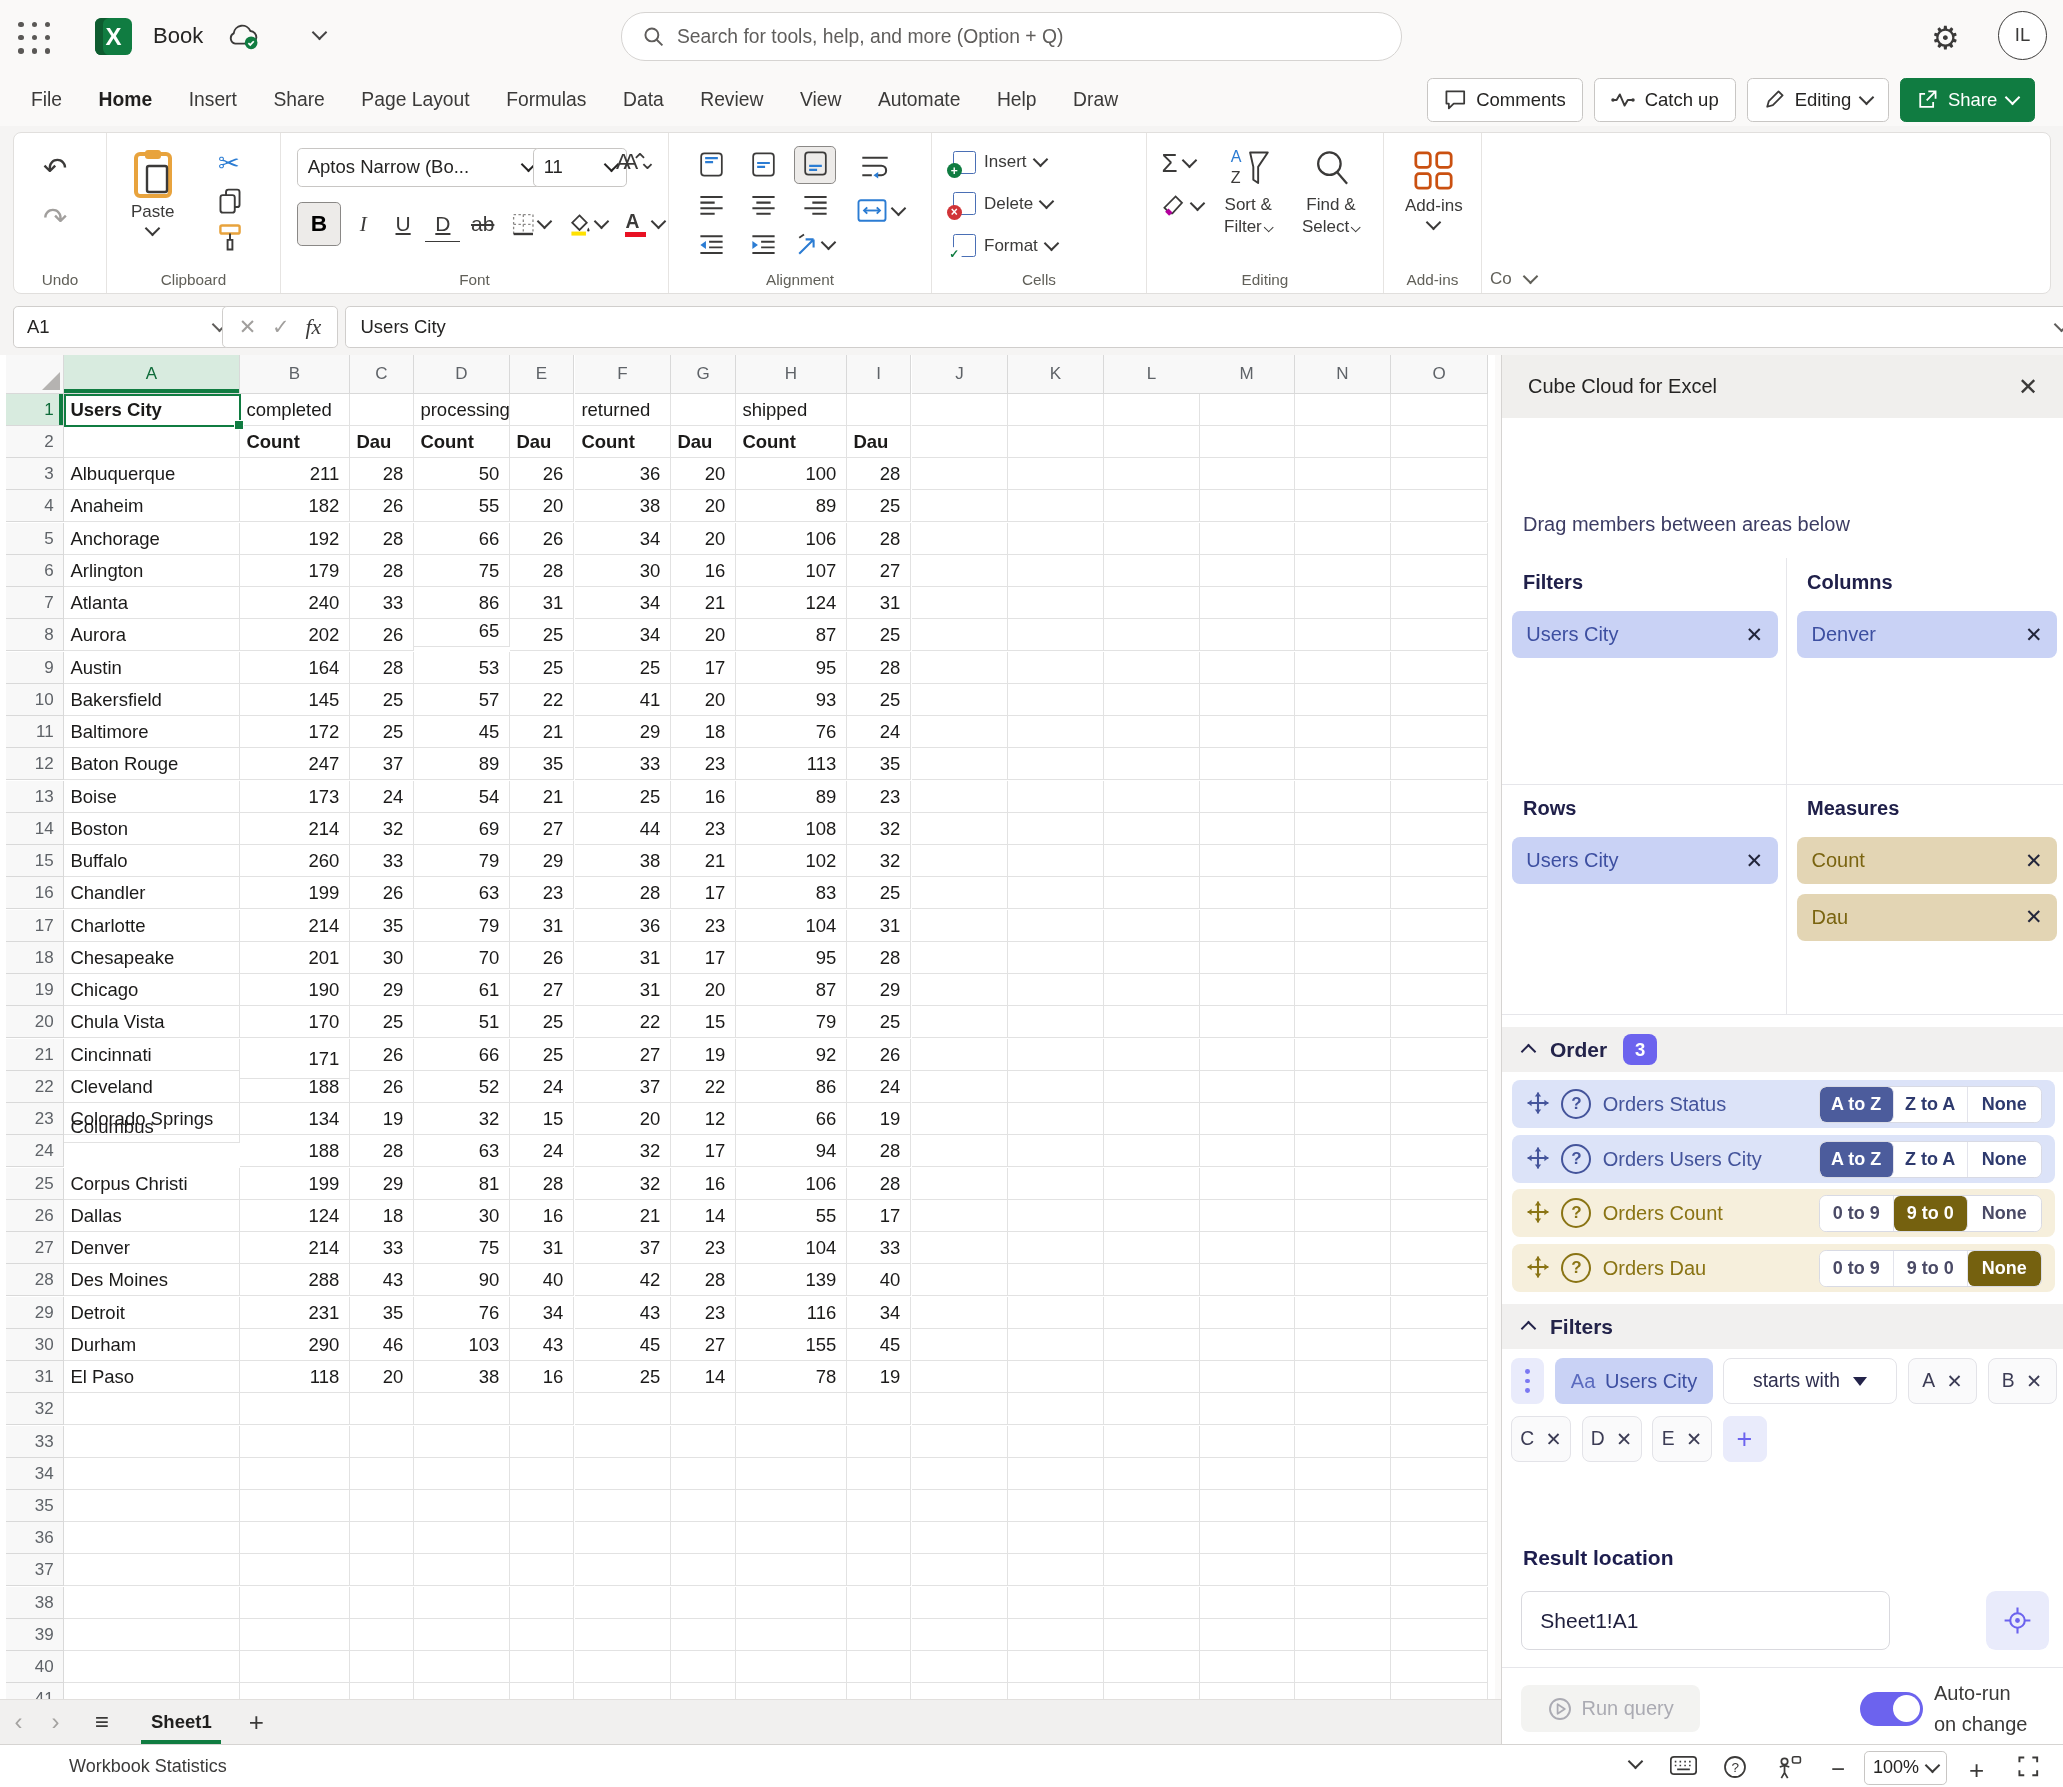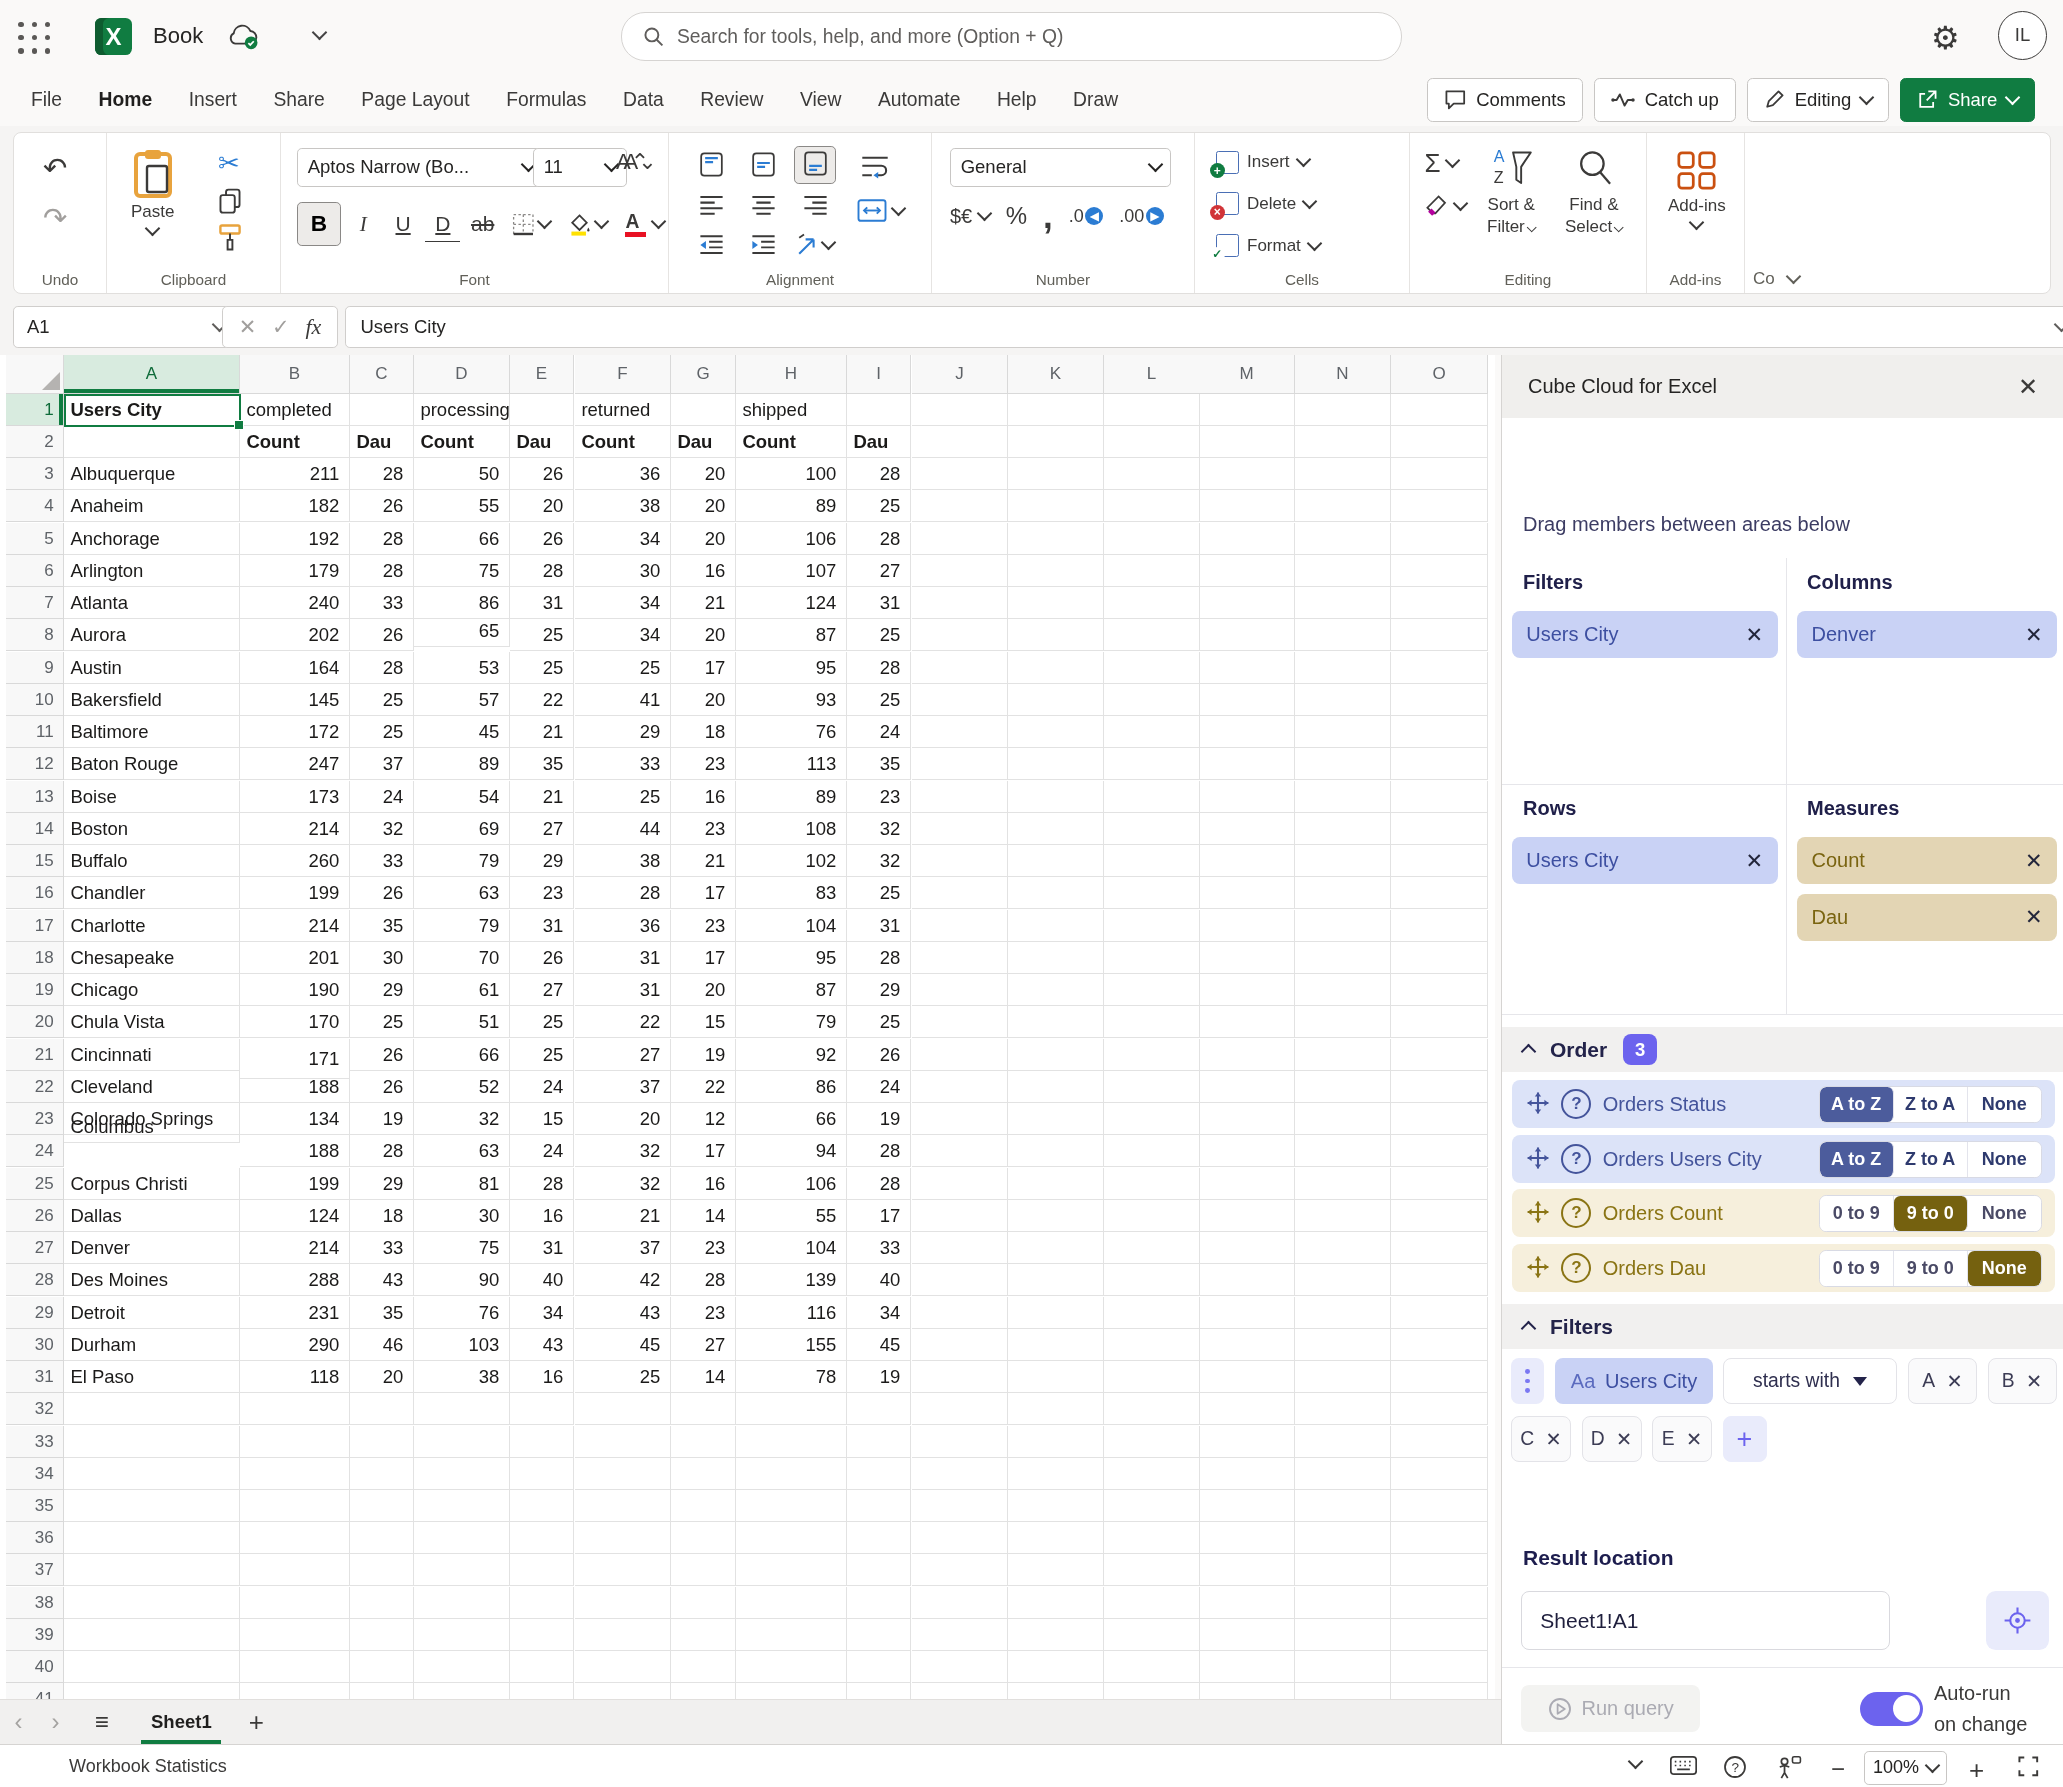--- a/index.html
+++ b/index.html
@@ -335,43 +335,20 @@
           <svg width="32" height="27" viewBox="0 0 40 34">
               <rect x="3" y="4" width="34" height="26" rx="3" fill="none" stroke="#2B7CD3" stroke-width="2.4"></rect>
               <path d="M10 17h20" stroke="#2B7CD3" stroke-width="2.4"></path>
               <path d="M14 13l-4 4 4 4M26 13l4 4-4 4" fill="none" stroke="#2B7CD3" stroke-width="2.4"></path>
             </svg>
           <span class="chv" style="color:#3B3A39;margin-left:4.8px"></span>
         </div>
         <div class="glabel">Alignment</div>
       </div>
 
-      <div class="rgroup" style="width:262px">
-        <div class="abs selectbox" style="left:18px;top:14.5px;width:200px;height:37px">
-            <span>General</span>
-            <span class="chv"></span>
-          </div>
-        <div class="abs flex" style="left:18px;top:69px;gap:16px;color:#3B3A39">
-          <span class="flex" style="font-size:20px">
-              <span>$€</span>
-              <span class="chv" style="margin-left:6.4px"></span>
-            </span>
-          <span style="font-size:24px">%</span>
-          <span style="font-size:35px;font-weight:bold;line-height:0.4">,</span>
-          <span class="flex" style="font-size:18px">
-              <span>.0</span>
-              <span style="width:18px;height:18px;border-radius:50%;background:#2B7CD3;color:#fff;font-size:12px;display:inline-flex;align-items:center;justify-content:center;margin-left:1.6px">◀</span>
-            </span>
-          <span class="flex" style="font-size:18px">
-              <span>.00</span>
-              <span style="width:18px;height:18px;border-radius:50%;background:#2B7CD3;color:#fff;font-size:12px;display:inline-flex;align-items:center;justify-content:center;margin-left:1.6px">▶</span>
-            </span>
-        </div>
-        <div class="glabel">Number</div>
-      </div>
 
 
       <div class="rgroup" style="width:214px">
         <div class="abs styleRow" style="left:21px;top:11.3px">
             <span class="grid-ic">
               <span class="badge-dot" style="background:#107C41">+</span>
             </span>
             <span>Insert</span>
             <span class="chv"></span>
           </div>

